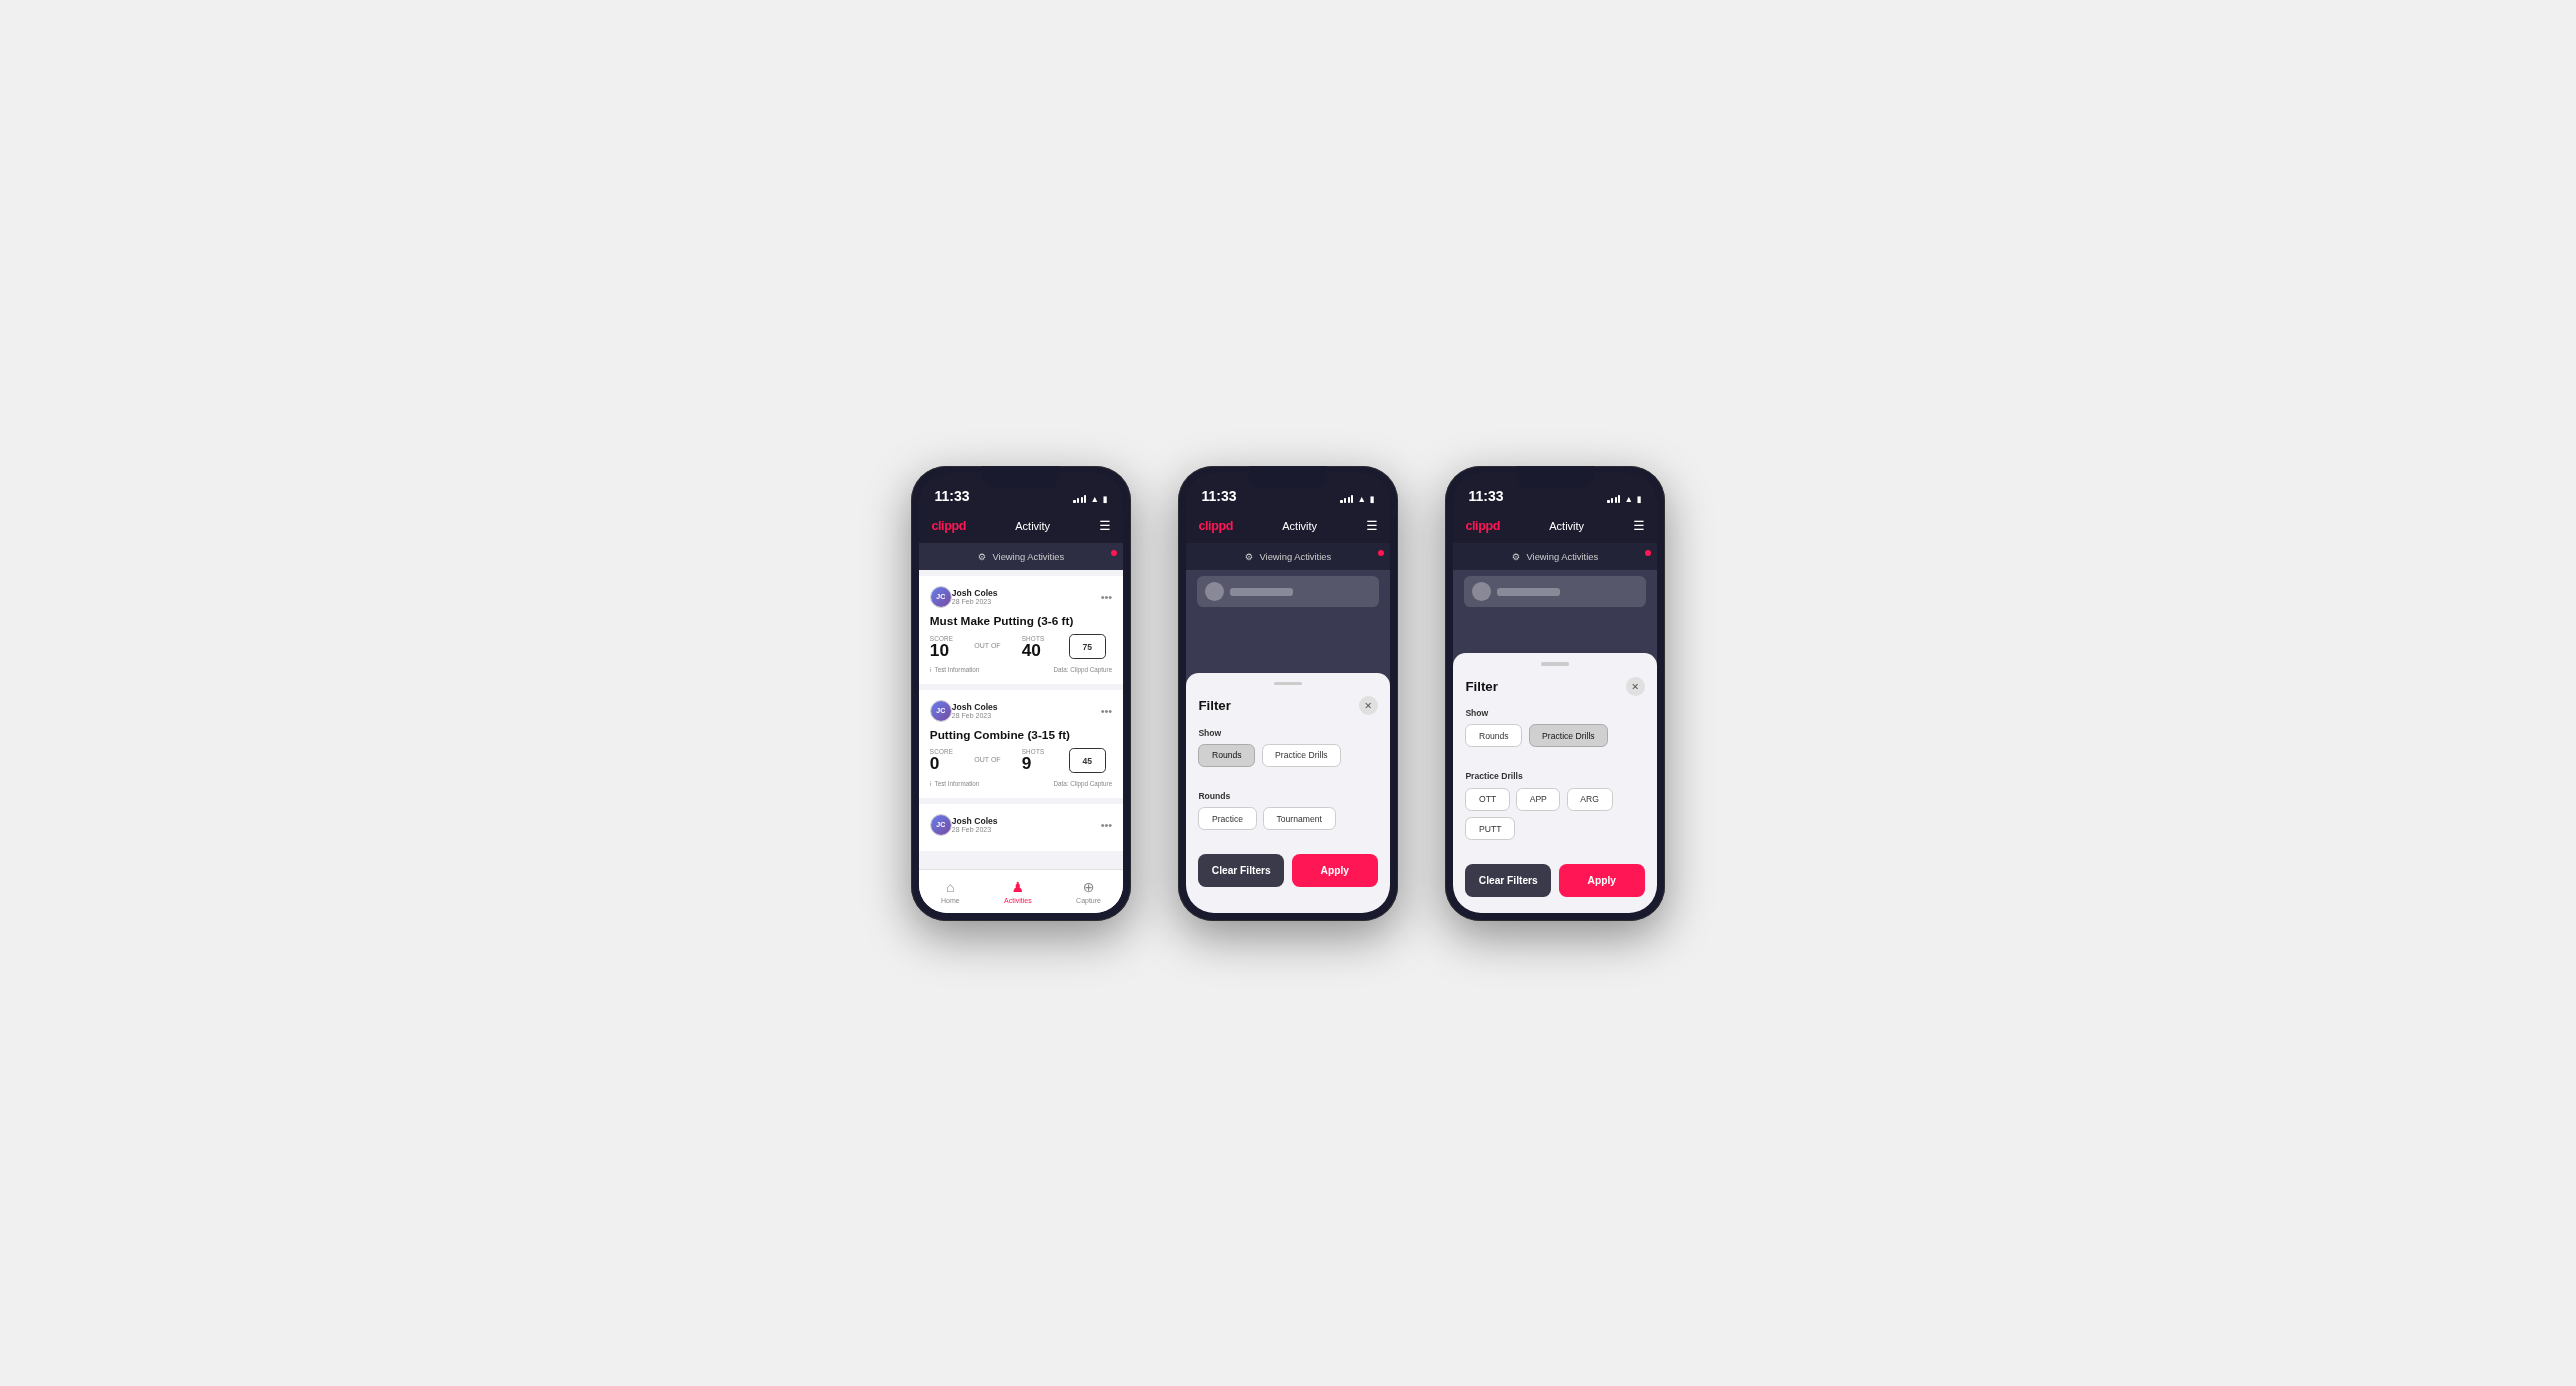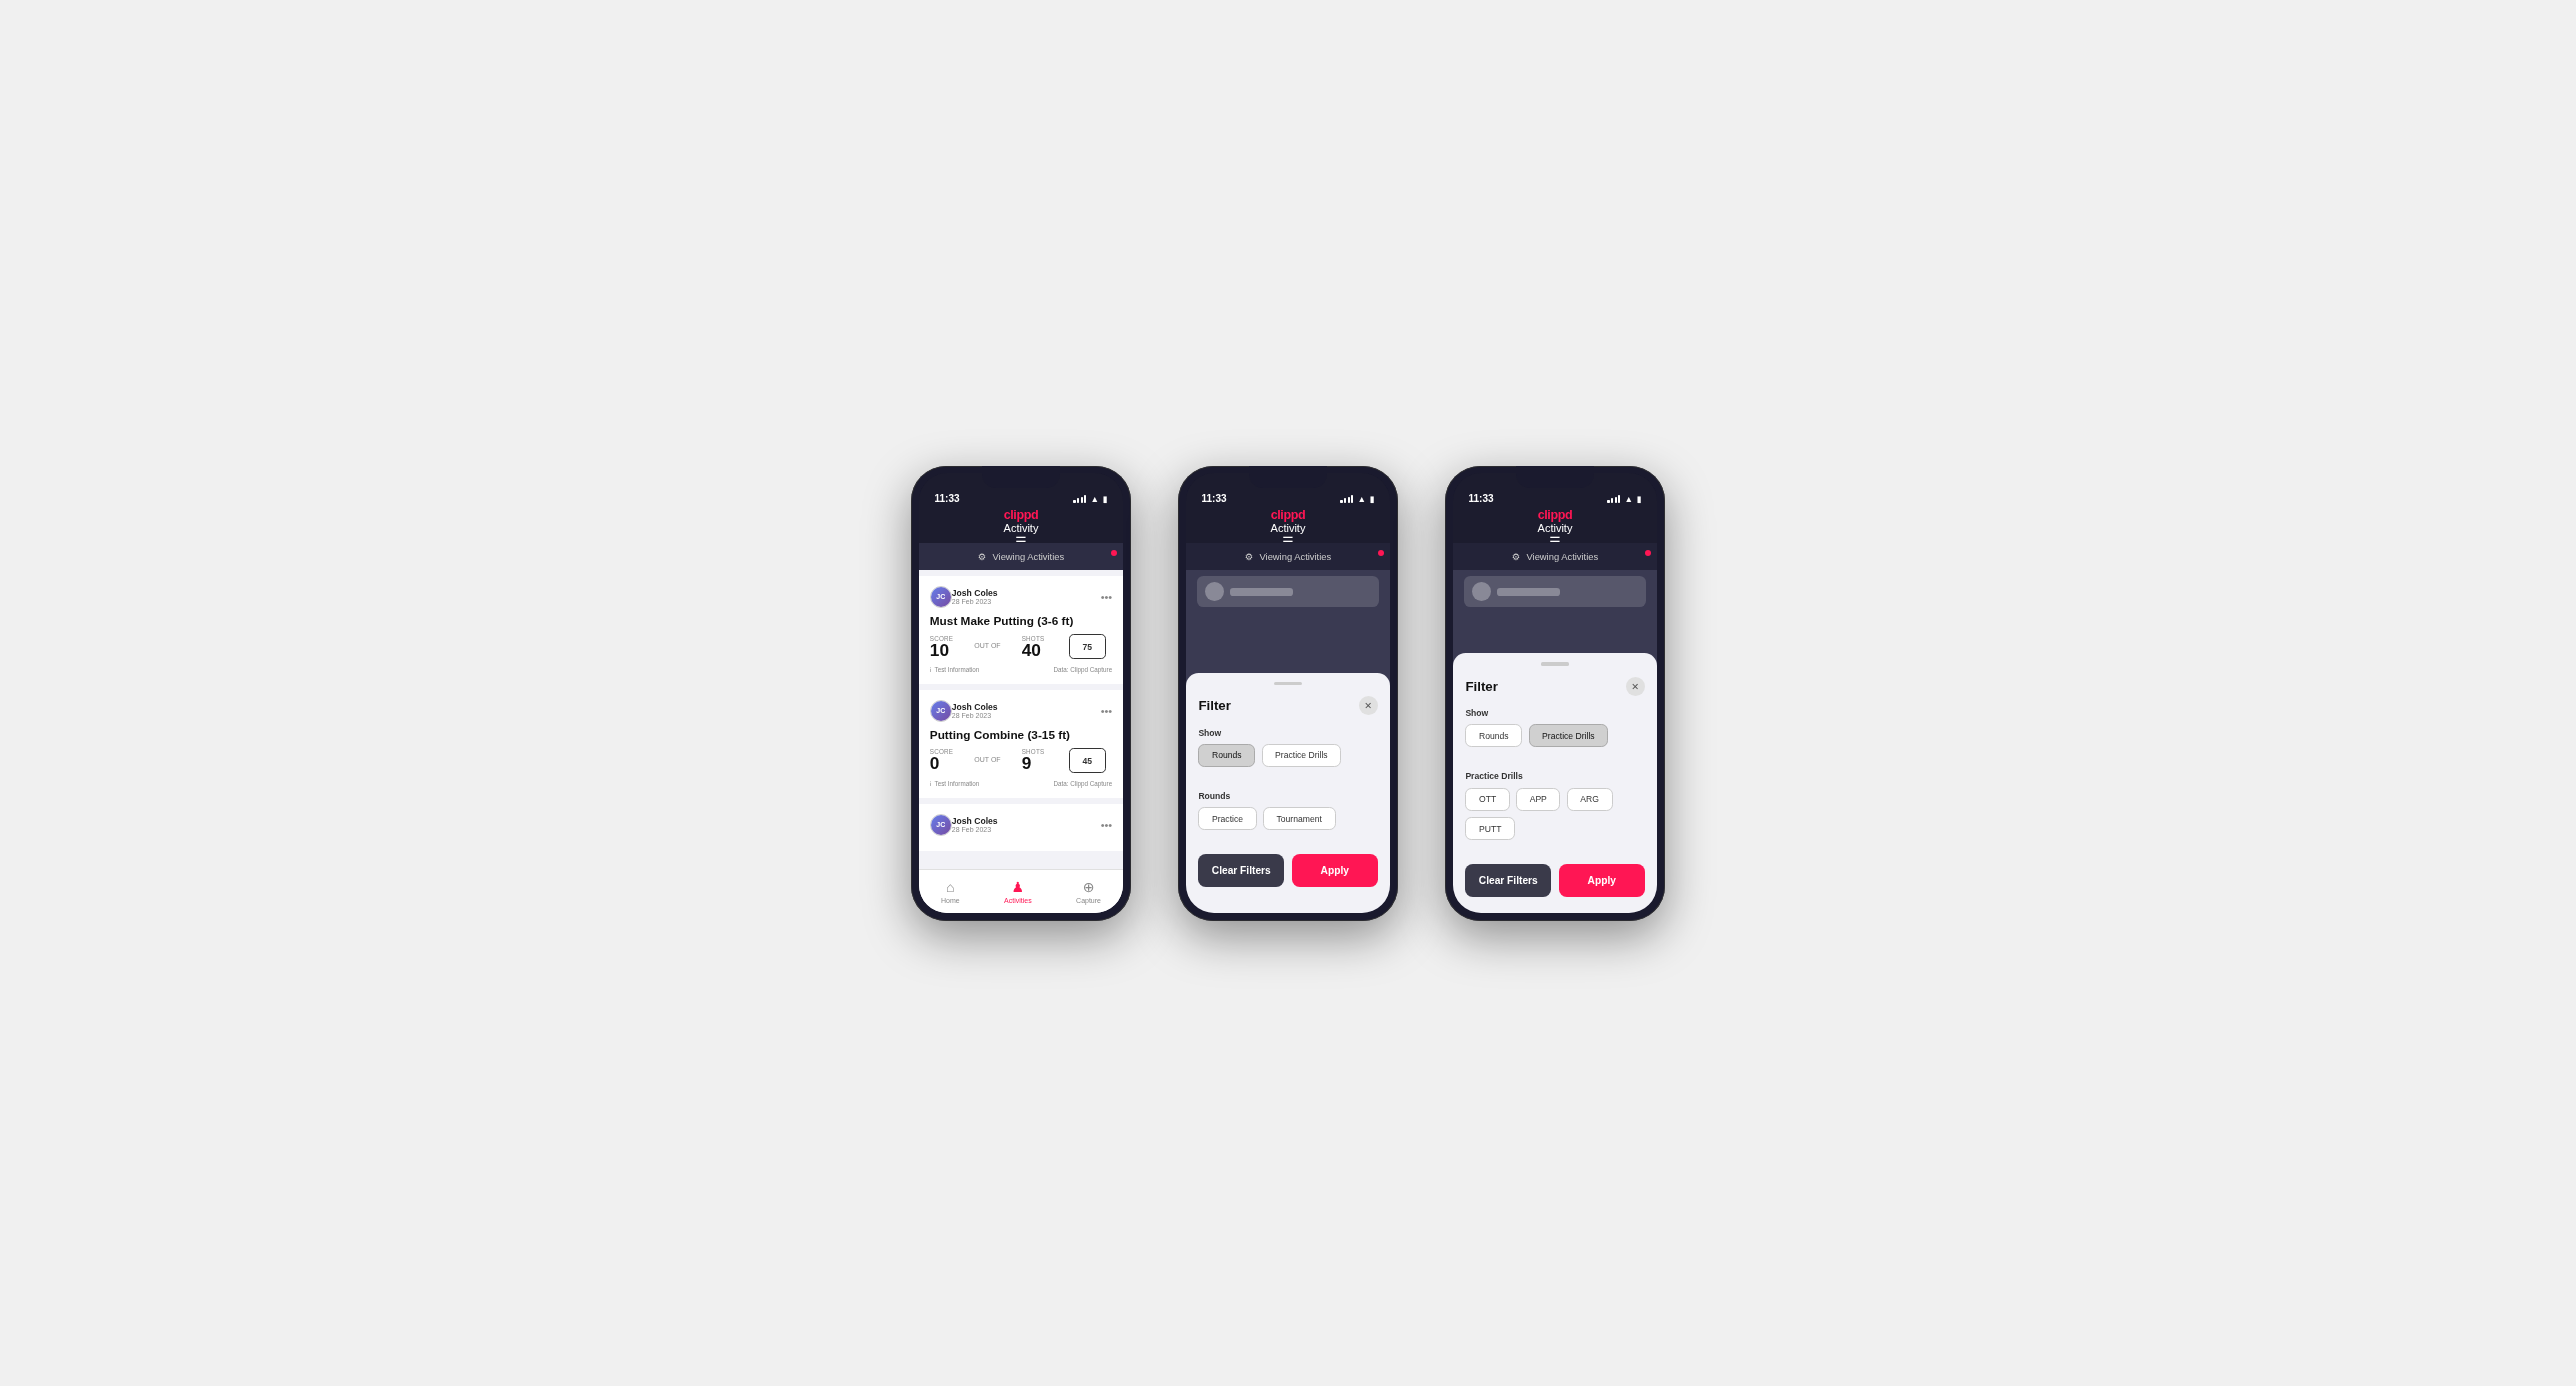--- a/index.html
+++ b/index.html
@@ -58,21 +58,21 @@
       display: flex;
       align-items: flex-end;
       justify-content: space-between;
       padding: 0 15.7px 4.7px;
       position: relative;
       z-index: 5;
       flex-shrink: 0;
     }
     .status-time {
       color: white;
-      font-size: 10px;
+      font-size: 14px;
       font-weight: 600;
     }
     .status-icons {
       display: flex;
       align-items: center;
       gap: 3.9px;
     }
     .signal-bars {
       display: flex;
       align-items: flex-end;
@@ -91,21 +91,20 @@
 
     
     .top-nav {
       background: #1c1c2e;
       height: 35px;
       display: flex;
       align-items: center;
       justify-content: space-between;
       padding: 0 12.6px;
       flex-shrink: 0;
-      flex-direction: column;
     }
     .logo {
       color: #ff1654;
       font-size: 12.6px;
       font-weight: 800;
       letter-spacing: -0.4px;
     }
     .nav-title {
       color: white;
       font-size: 11px;

